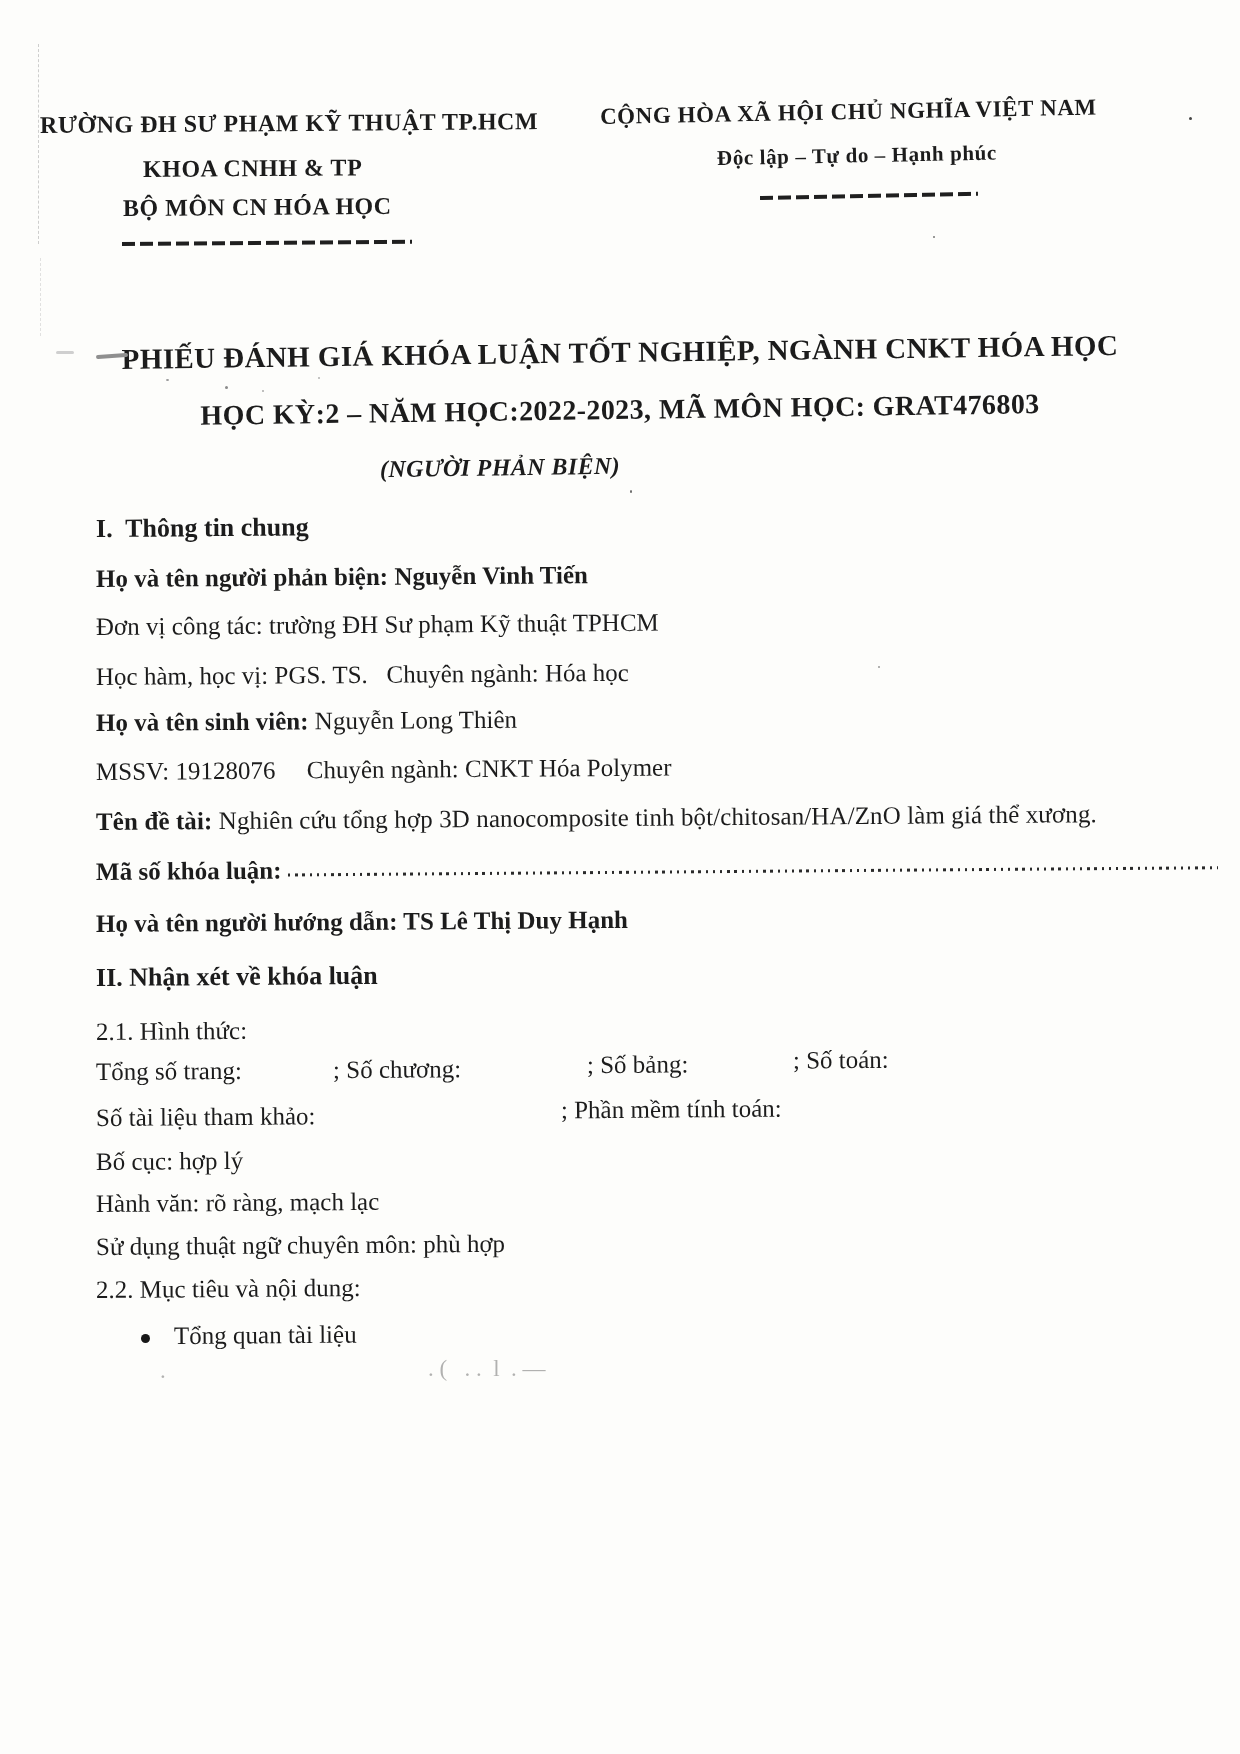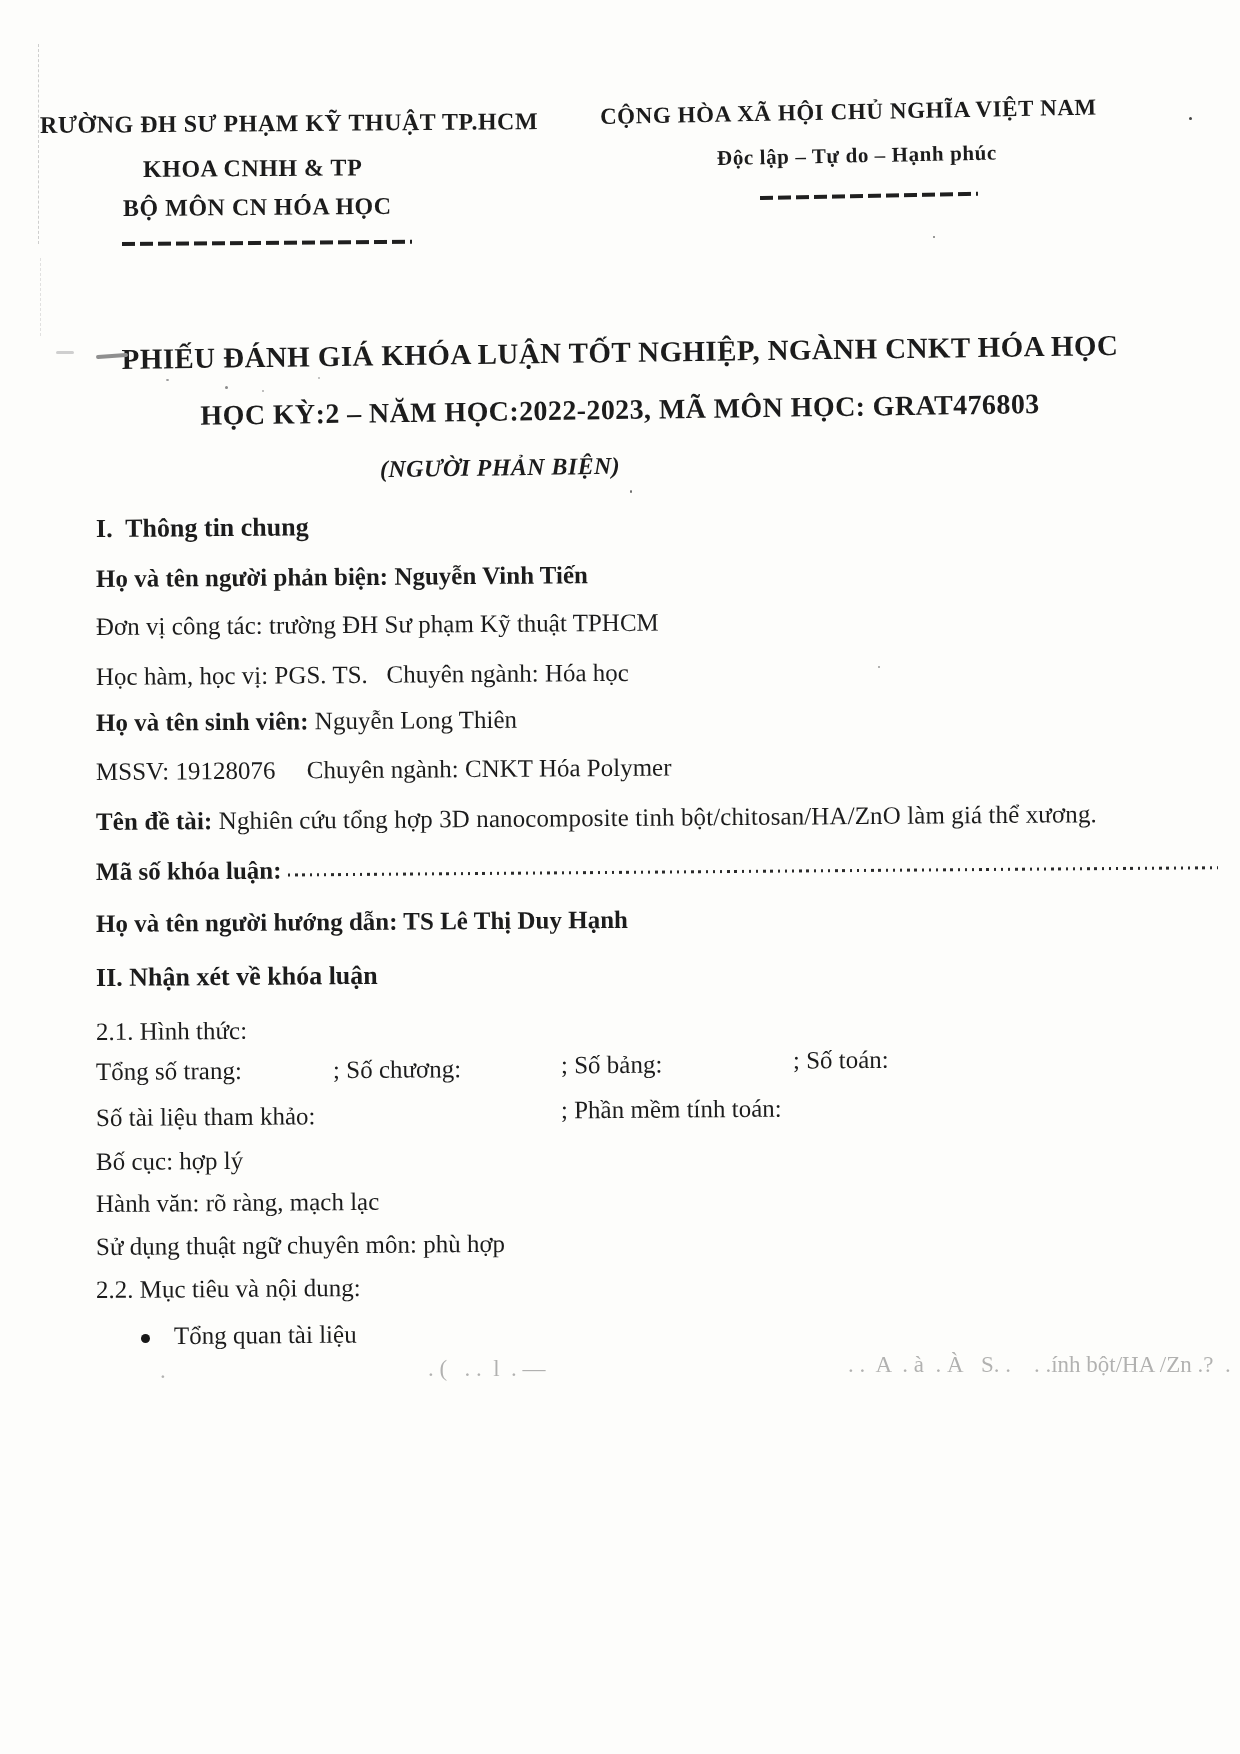--- a/index.html
+++ b/index.html
@@ -110,34 +110,33 @@
   <div class="abs line tilt-c" style="left:96px;top:858px;width:1122px;display:flex;align-items:baseline;"><span class="b">Mã số khóa luận: </span><span class="leader" style="flex:1;"></span></div>
 
   <div class="abs line b tilt-c" style="left:96px;top:910px;">Họ và tên người hướng dẫn: TS Lê Thị Duy Hạnh</div>
 
   <div class="abs h1 tilt-c" style="left:96px;top:963px;">II. Nhận xét về khóa luận</div>
   <div class="abs line tilt-c" style="left:96px;top:1018px;">2.1. Hình thức:</div>
 
   <div class="abs tilt-c" style="left:96px;top:1058px;width:1122px;height:34px;">
     <span class="abs line" style="left:0;top:0;">Tổng số trang:</span>
     <span class="abs line" style="left:237px;top:0;">; Số chương:</span>
-    <span class="abs line" style="left:465px;top:-3px;">; Số bảng:</span>
+    <span class="abs line" style="left:491px;top:-3px;">; Số bảng:</span>
     <span class="abs line" style="left:697px;top:-6px;">; Số toán:</span>
   </div>
 
   <div class="abs tilt-c" style="left:96px;top:1104px;width:1122px;height:34px;">
     <span class="abs line" style="left:0;top:0;">Số tài liệu tham khảo:</span>
     <span class="abs line" style="left:465px;top:-4px;">; Phần mềm tính toán:</span>
   </div>
 
   <div class="abs line tilt-c" style="left:96px;top:1148px;">Bố cục: hợp lý</div>
   <div class="abs line tilt-c" style="left:96px;top:1190px;">Hành văn: rõ ràng, mạch lạc</div>
   <div class="abs line tilt-c" style="left:96px;top:1233px;">Sử dụng thuật ngữ chuyên môn: phù hợp</div>
   <div class="abs line tilt-c" style="left:96px;top:1276px;">2.2. Mục tiêu và nội dung:</div>
 
   <div class="bullet-dot" style="left:141px;top:1334px;"></div>
   <div class="abs line tilt-c" style="left:174px;top:1322px;">Tổng quan tài liệu</div>
 
   <div class="abs faded" style="left:160px;top:1358px;">.</div>
   <div class="abs faded" style="left:428px;top:1356px;">. (   . .  l  . —</div>
-  <div class="abs faded" style="left:848px;top:1352px;">. .  A  . à  . À   S. .    . .ính bột/HA /Zn .?  .</div>
 
 </div>
 
 </body></html>

